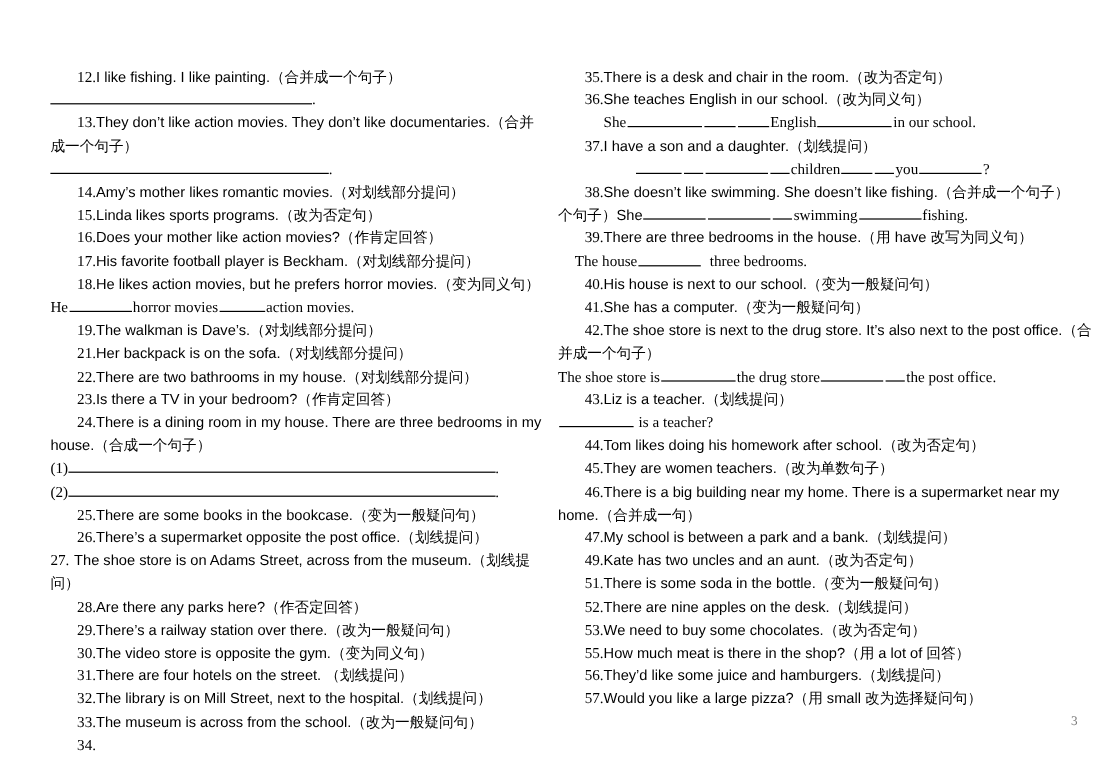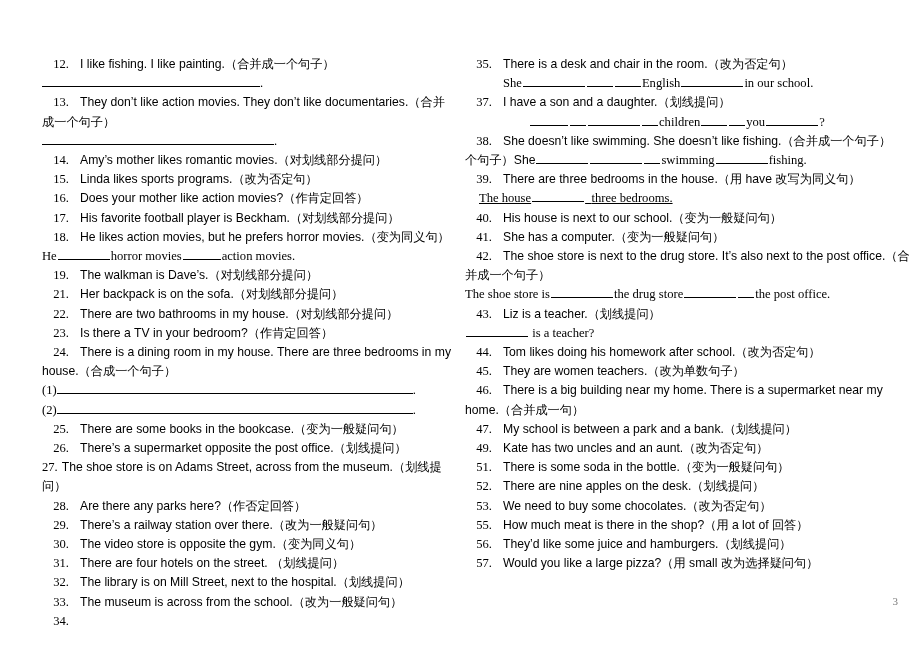--- a/index.html
+++ b/index.html
@@ -46,35 +46,35 @@
     line-height: 19.2px;
     text-align: left;
     margin: 0;
     padding: 0;
     text-indent: 0;
   }
   
   .item .num {
     display: inline-block;
     width: 38px;
-    text-align: center;
+    text-align: right;
   }
   
   .item.tight .num {
     width: auto;
     margin-right: 4px;
   }
   
   .cont {
     font-size: 12.6px;
     line-height: 19.2px;
     margin: 0;
     padding: 0;
   }
-  .cont.indent-sm { padding-left: 14px; text-decoration: underline; }
+  .cont.indent-sm { padding-left: 14px; }
   .cont.indent-md { padding-left: 38px; }
   .cont.indent-lg { padding-left: 64px; }
 
   
   .blank {
     display: inline-block;
     border-bottom: 1px solid #000;
     height: 11px;
     vertical-align: baseline;
     margin: 0 1px;
@@ -167,20 +167,21 @@
       <div class="item"><span class="num">33.</span><span class="cjk">The museum is across from the school.（改为一般疑问句）</span></div>
 
       <div class="item"><span class="num">34.</span></div>
 
     </div>
 
     <div class="col col-right">
 
       <div class="item"><span class="num">35.</span><span class="cjk">There is a desk and chair in the room.（改为否定句）</span></div>
 
+      <div class="item"><span class="num">36.</span><span class="cjk">She teaches English in our school.（改为同义句）</span></div>
       <div class="cont indent-md"><span>She</span><span class="blank b-xl"></span><span class="blank b-sm"></span><span class="blank b-sm"></span><span>English</span><span class="blank b-xl"></span><span>in our school.</span></div>
 
       <div class="item"><span class="num">37.</span><span class="cjk">I have a son and a daughter.（划线提问）</span></div>
       <div class="cont indent-lg"><span class="blank b-md"></span><span class="blank b-xs"></span><span class="blank b-lg"></span><span class="blank b-xs"></span><span>children</span><span class="blank b-sm"></span><span class="blank b-xs"></span><span>you</span><span class="blank b-lg"></span><span>?</span></div>
 
       <div class="item"><span class="num">38.</span><span class="cjk">She doesn’t like swimming. She doesn’t like fishing.（合并成一个句子）</span></div>
       <div class="cont"><span class="cjk">个句子）She</span><span class="blank b-lg"></span><span class="blank b-lg"></span><span class="blank b-xs"></span><span>swimming</span><span class="blank b-lg"></span><span>fishing.</span></div>
 
       <div class="item"><span class="num">39.</span><span class="cjk">There are three bedrooms in the house.（用 have 改写为同义句）</span></div>
       <div class="cont indent-sm"><span>The house</span><span class="blank b-lg"></span>&nbsp;&nbsp;<span>three bedrooms.</span></div>

